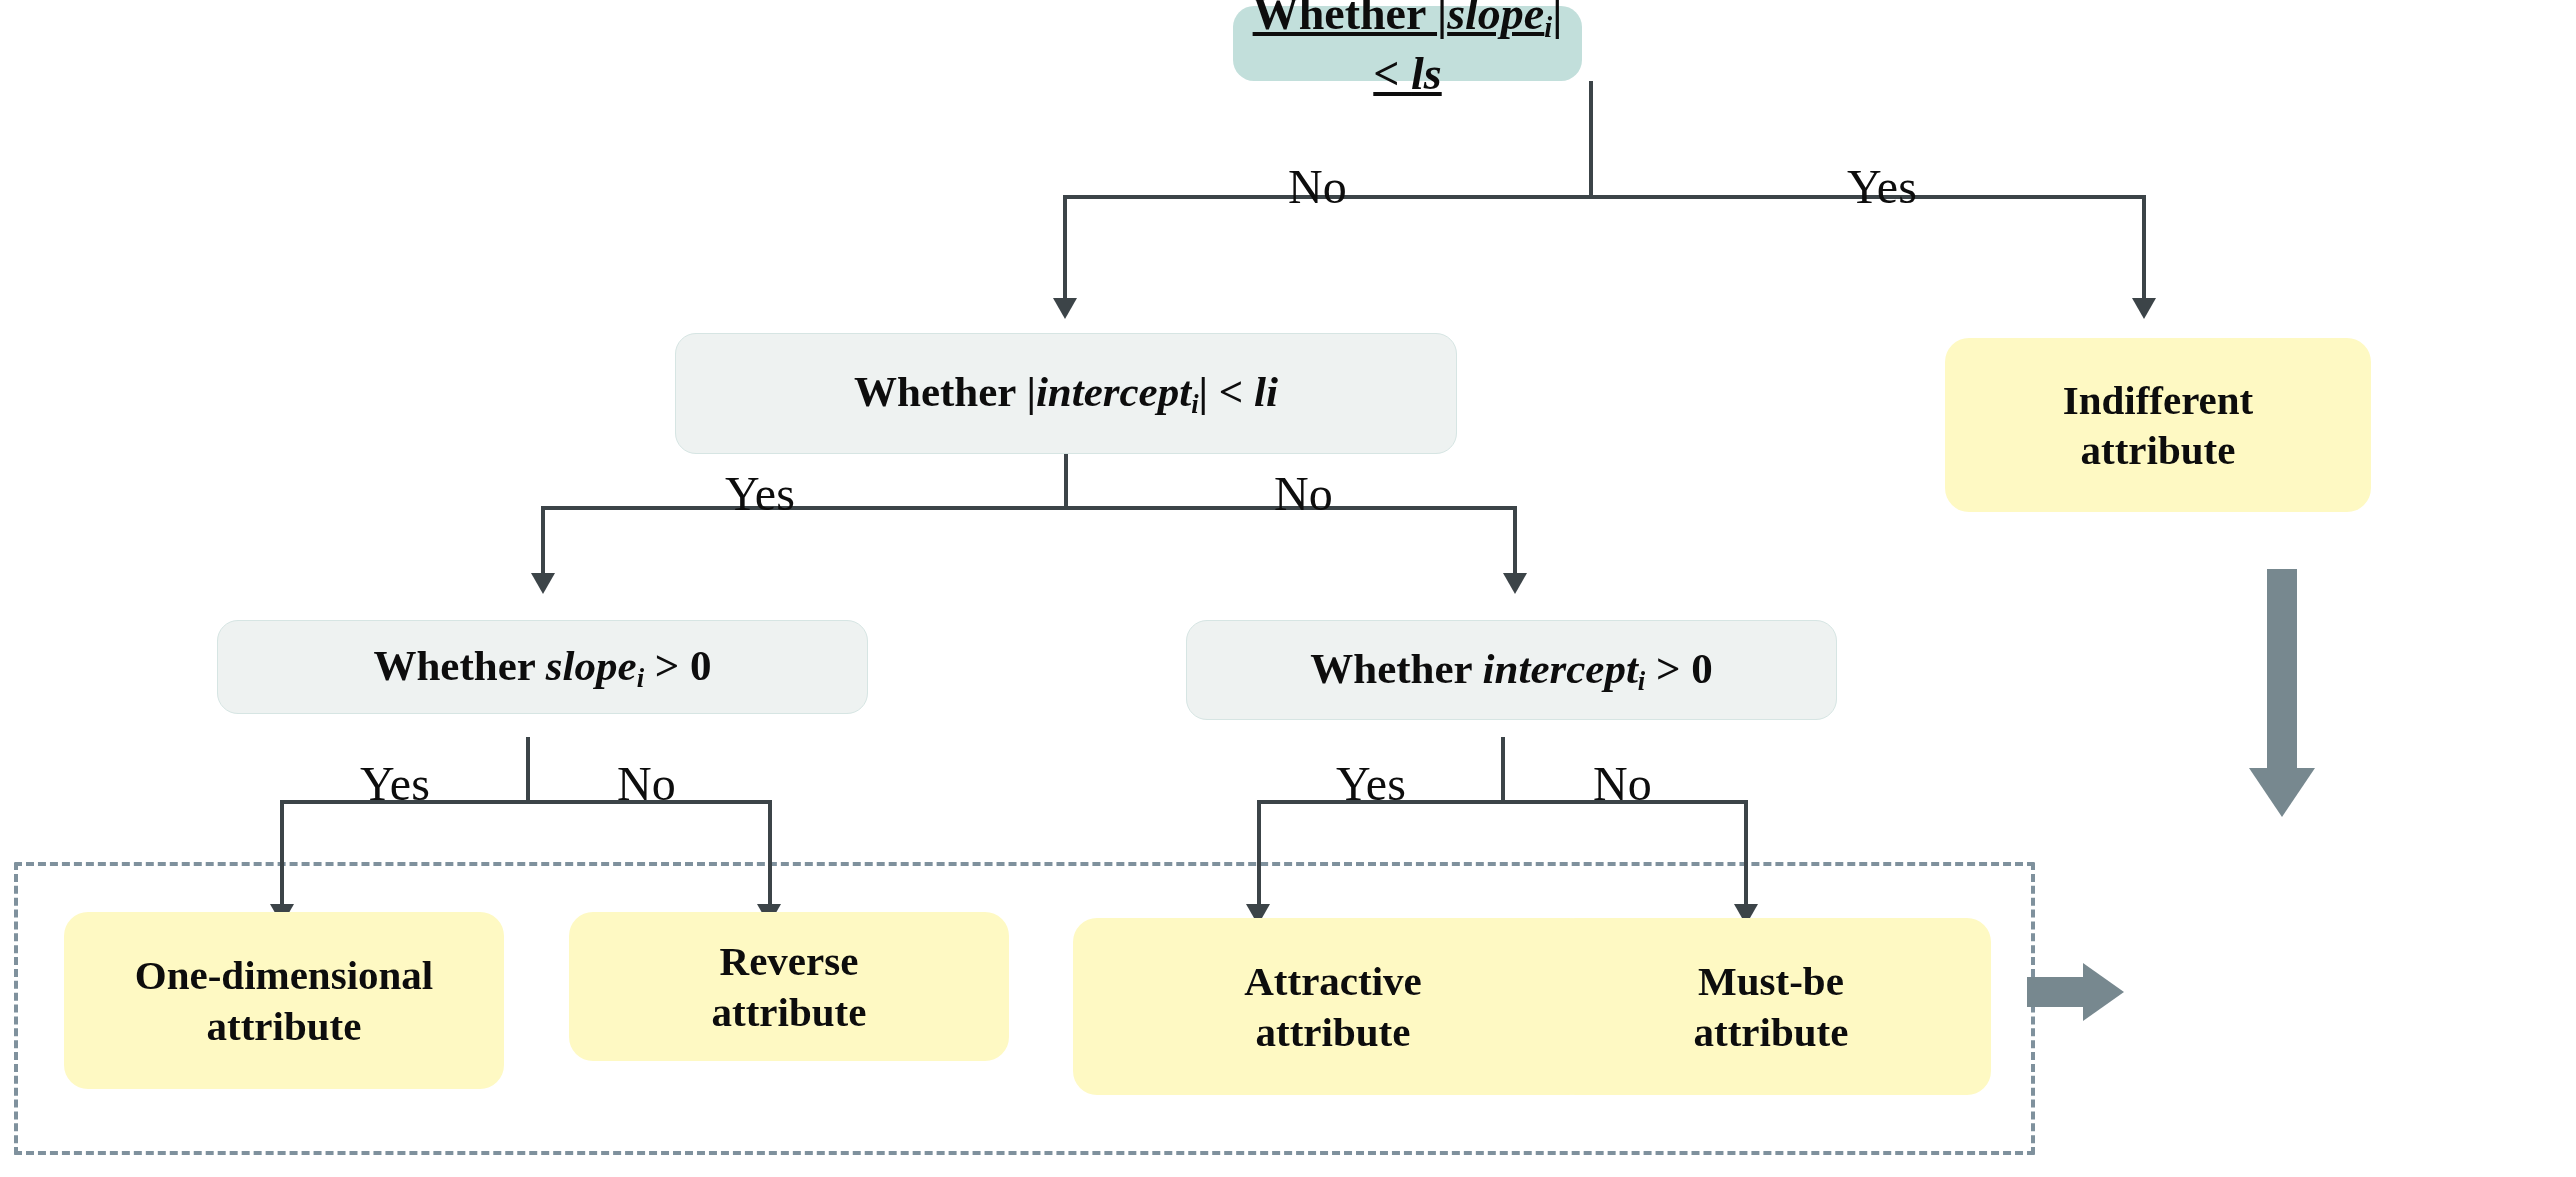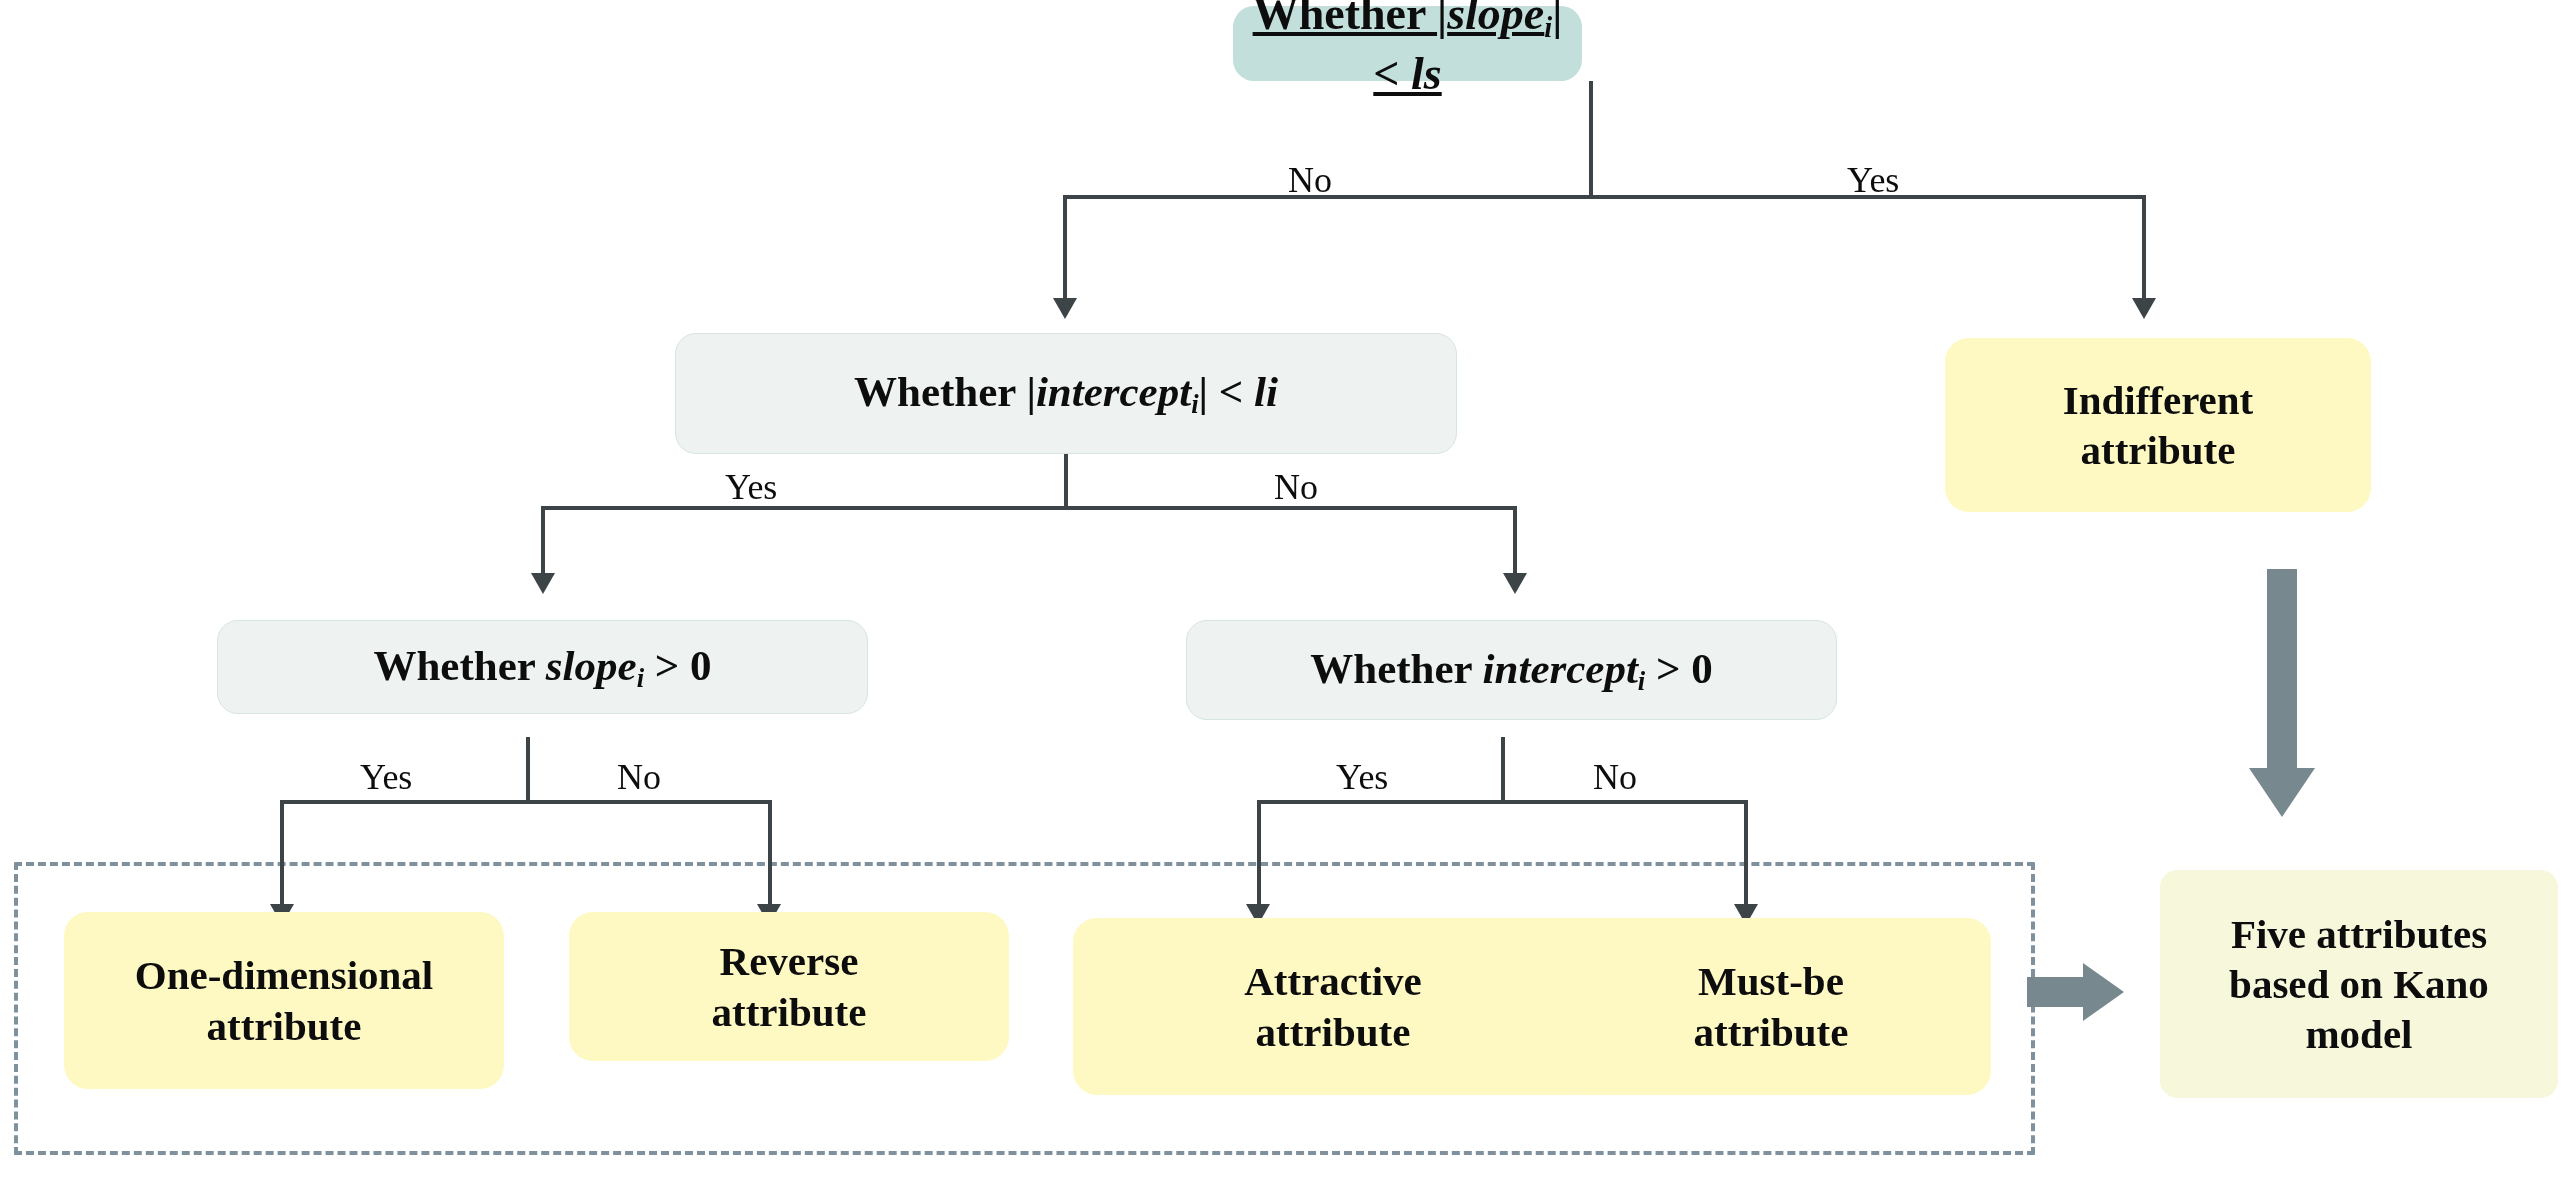--- a/index.html
+++ b/index.html
@@ -64,21 +64,21 @@
     position:absolute;
     width:0;height:0;
     border-left:12px solid transparent;
     border-right:12px solid transparent;
     border-top:21px solid #3c4448;
   }
 
   
   .elabel{
     position:absolute;
-    font-size:36px;
+    font-size:48px;
     color:#0d0d0d;
     white-space:nowrap;
   }
 
   
   .dashed-group{
     position:absolute;
     border:4px dashed #7f919d;
     box-sizing:border-box;
     background:transparent;
@@ -223,22 +223,15 @@
       <span>Must-be</span><br>
       <span>attribute</span>
     </span>
   </div>
 
   <div class="block-arrow-right" style="left:2027px;top:960px;width:92px;height:64px;">
     <div class="shaft" style="width:56px;"></div>
     <div class="head" style="left:56px;"></div>
   </div>
 
-  <div class="node n-summary" style="left:2160px;top:870px;width:398px;height:228px;">
-    <span class="txt">
-      <span>Five attributes</span><br>
-      <span>based on Kano</span><br>
-      <span>model</span>
-    </span>
-  </div>
 
 </div>
 
 
 </body></html>

